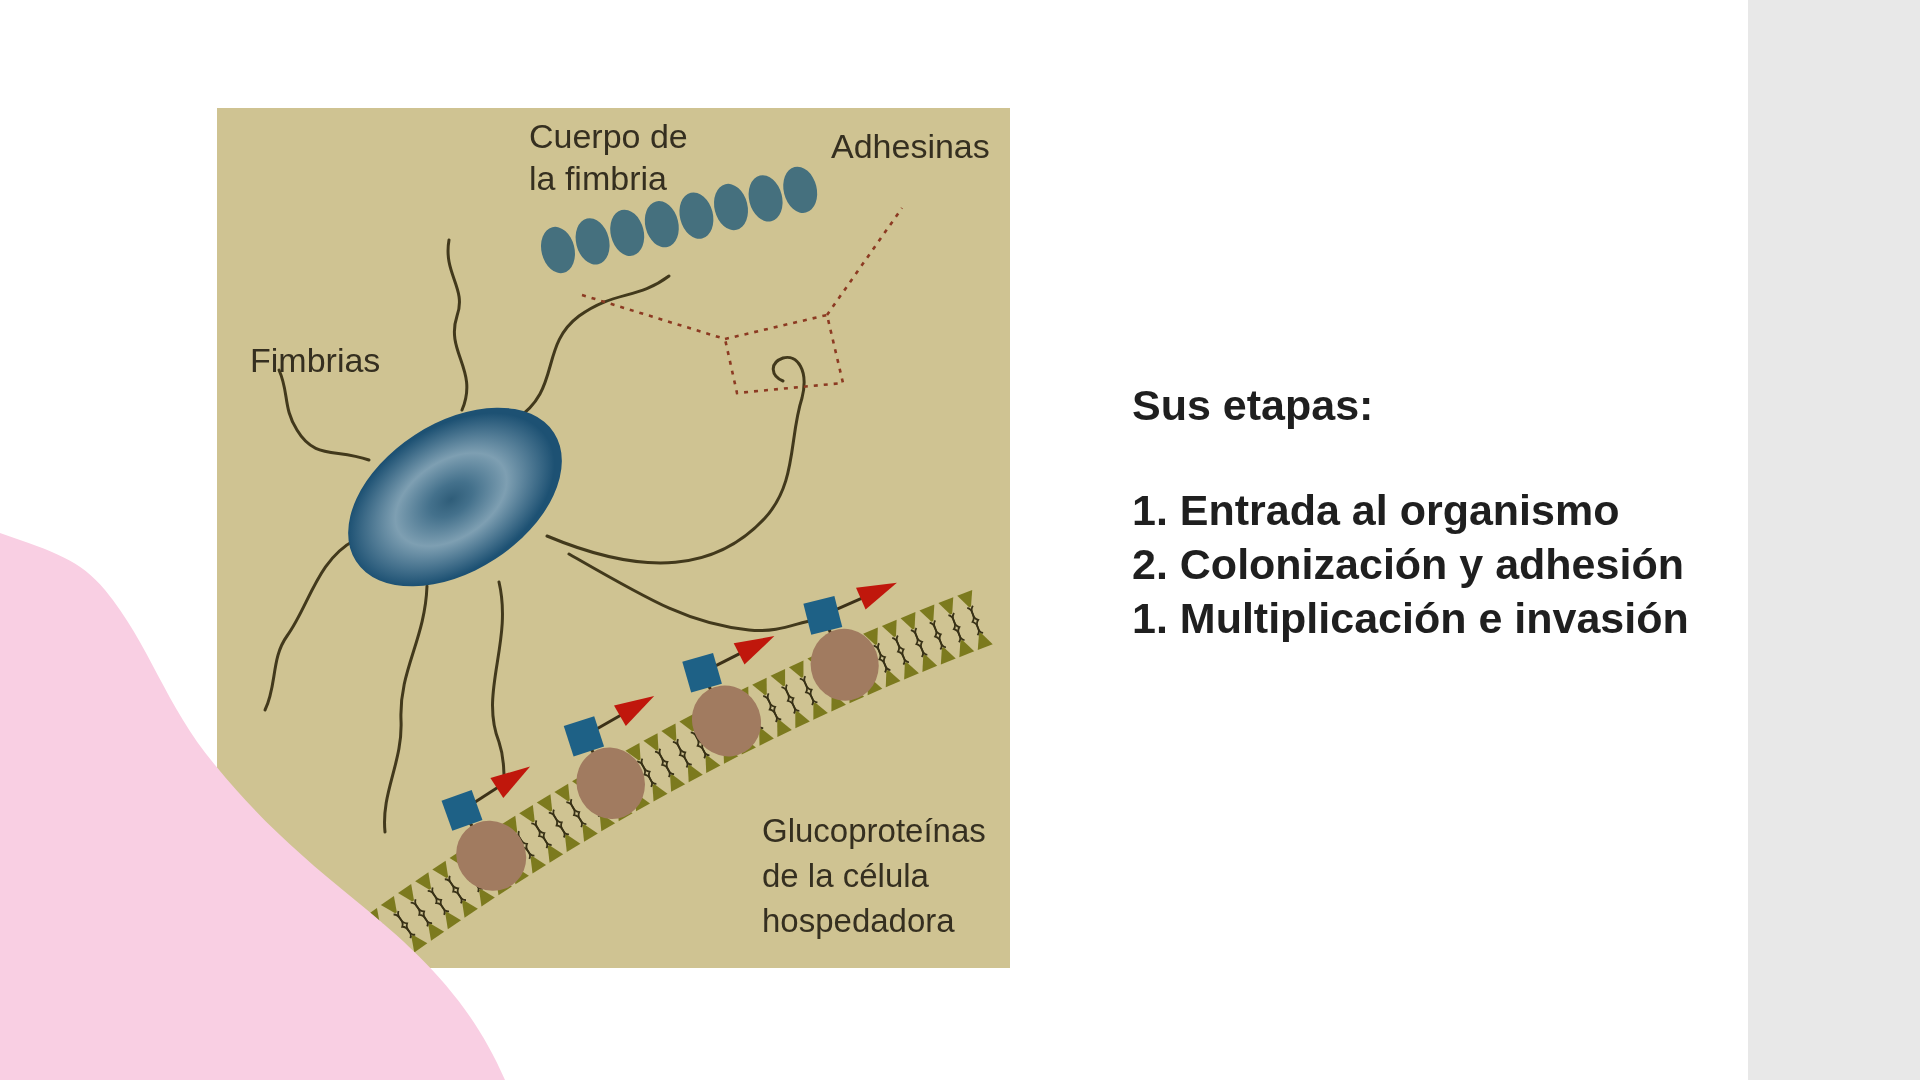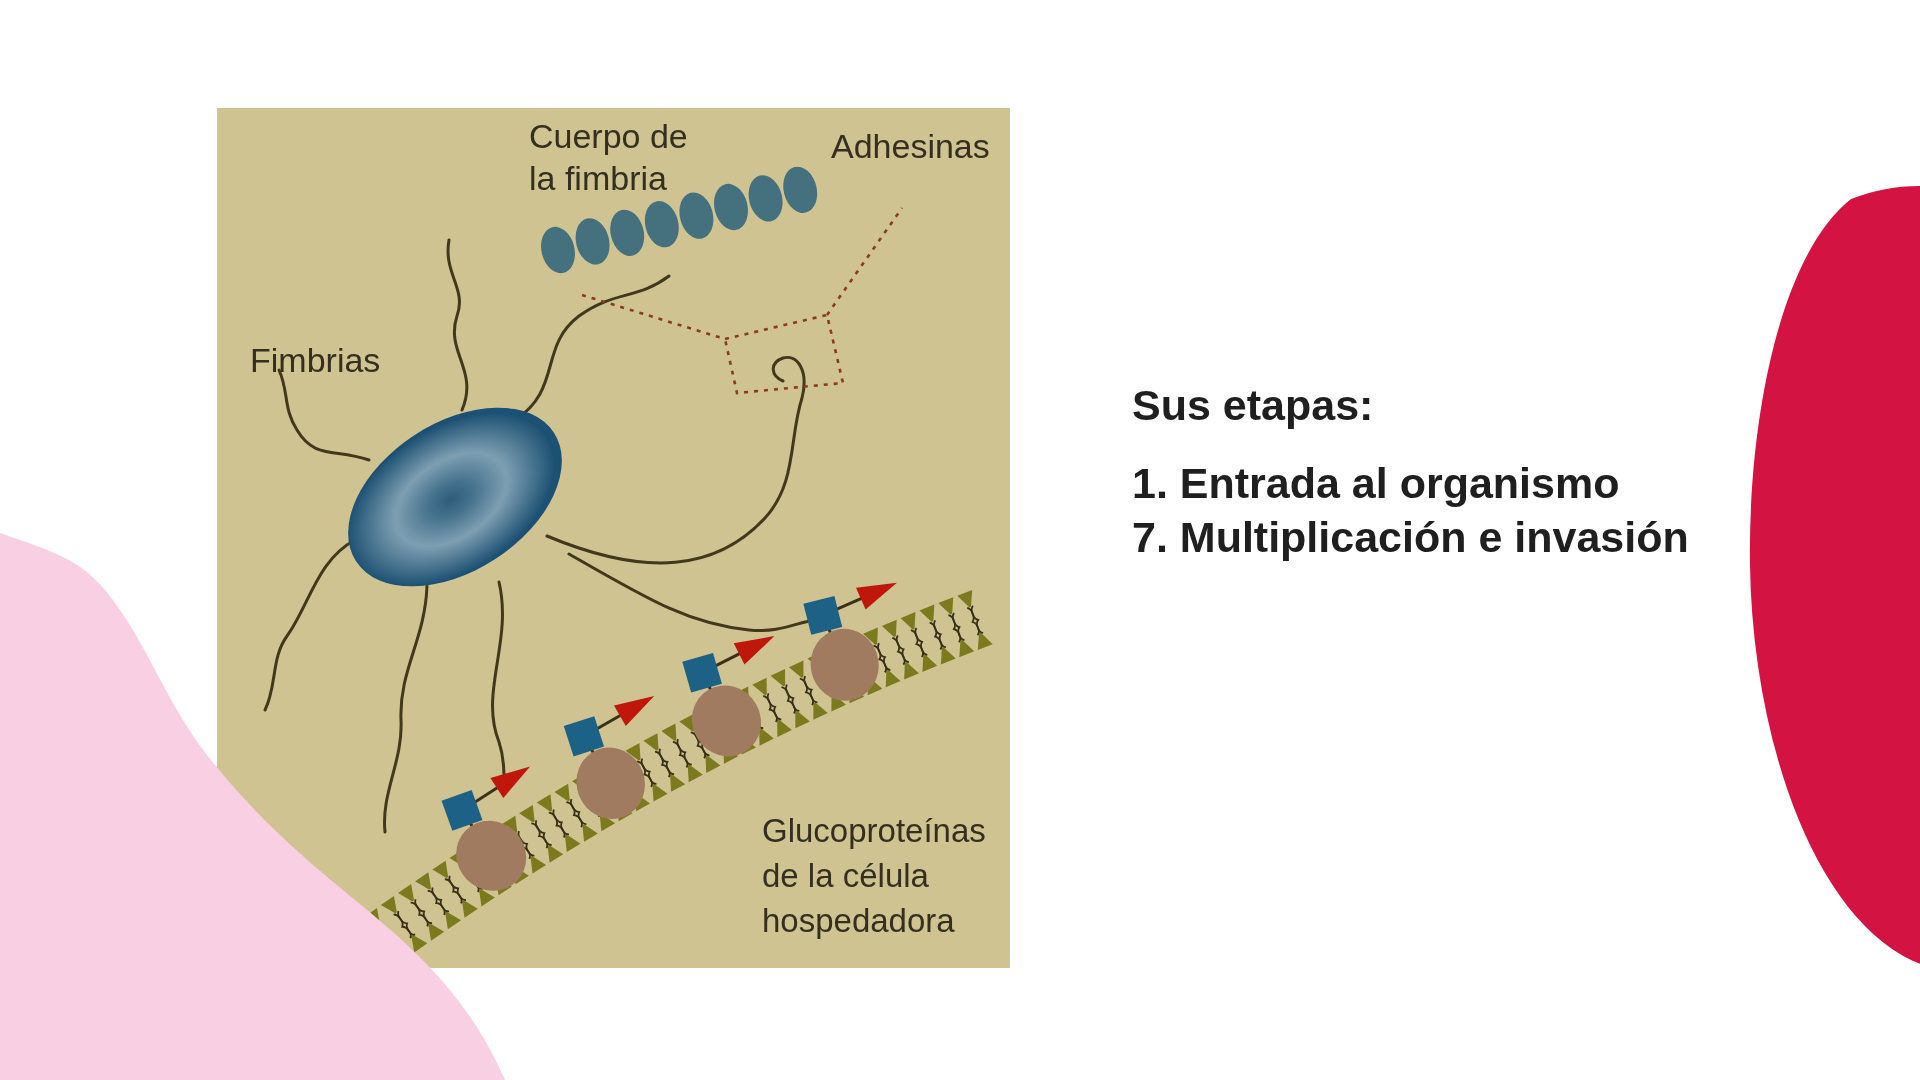--- a/index.html
+++ b/index.html
@@ -1,17 +1,17 @@
 <!DOCTYPE html>
 <html style="--slide-bg: #ffffff; --text-color: #1f1f1f; --pink-blob: #f9cfe3; --red-blob: #d31443; --panel-bg: #cfc392; --label-color: #352f20; --bead-color: #45707e; --bact-center: #2f5d79; --bact-inner2: #44718c; --bact-mid: #7e9fb2; --bact-outer: #1d5173; --fimbria-color: #42391c; --dash-color: #8c3a22; --mem-head: #7c7a1e; --mem-tail: #383116; --glyco-color: #a17b60; --stick-color: #3c3118; --square-color: #1e6186; --triangle-color: #c0170c;"><head>
 <meta charset="utf-8">
 <style>
   html,body{margin:0;padding:0;background:#e8e8e8;}
   .slide{
-    position:relative;width:1920px;height:1080px;overflow:hidden;
+    position:relative;width:1748px;height:1080px;overflow:hidden;
     background:var(--slide-bg,#ffffff);
     font-family:"Liberation Sans","DejaVu Sans",sans-serif;
   }
   .diagram-svg{position:absolute;left:217px;top:108px;width:793px;height:860px;display:block;}
   .blob-svg{position:absolute;left:0;top:0;width:1920px;height:1080px;pointer-events:none;}
   .panel-bg{fill:var(--panel-bg);}
   .dlabel{font-family:"Liberation Sans","DejaVu Sans",sans-serif;font-size:34px;fill:var(--label-color);}
   .dlabel-sm{font-family:"Liberation Sans","DejaVu Sans",sans-serif;font-size:33px;fill:var(--label-color);}
   .fimbria{fill:none;stroke:var(--fimbria-color);stroke-width:3;stroke-linecap:round;}
   .dash{fill:none;stroke:var(--dash-color);stroke-width:2.6;stroke-dasharray:4 6;}
@@ -25,21 +25,21 @@
   .glyco-blob{fill:var(--glyco-color);}
   .glyco-stick{stroke:var(--stick-color);stroke-width:3;fill:none;}
   .adh-square{fill:var(--square-color);}
   .adh-tri{fill:var(--triangle-color);}
   .pink-blob{fill:var(--pink-blob);}
   .red-blob{fill:var(--red-blob);}
   .etapas{
     position:absolute;left:1132px;top:378px;
     color:var(--text-color);font-size:43px;line-height:54px;font-weight:bold;
   }
-  .etapas-list{margin-top:24px;}
+  .etapas-list{margin-top:51px;}
   .etapas-item{white-space:nowrap;}
 </style>
 </head>
 <body>
 
 <div class="slide">
 
   <svg class="diagram-svg" viewBox="0 0 793 860">
     <defs>
       <radialGradient id="bactGrad" cx="48%" cy="50%" r="62%">
@@ -163,16 +163,17 @@
 
   <svg class="blob-svg" viewBox="0 0 1920 1080">
     <path class="pink-blob" d="M0,533 C55,552 80,560 105,590 C150,645 165,705 215,765 C260,820 300,855 355,900 C420,953 470,1000 505,1080 L0,1080 Z"></path>
     <path class="red-blob" d="M1851,199 C1780,255 1748,420 1750,565 C1752,715 1800,885 1892,949 C1940,982 2010,985 2060,940 L2060,250 C2010,195 1930,168 1851,199 Z"></path>
   </svg>
 
   <div class="etapas">
     <div class="etapas-heading">Sus etapas:</div>
     <div class="etapas-list">
       <div class="etapas-item">1. Entrada al organismo</div>
-      <div class="etapas-item">7. Multiplicación e invasión</div>
+      <div class="etapas-item">2. Colonización y adhesión</div>
+      <div class="etapas-item">1. Multiplicación e invasión</div>
     </div>
   </div>
 </div>
 
 </body></html>

